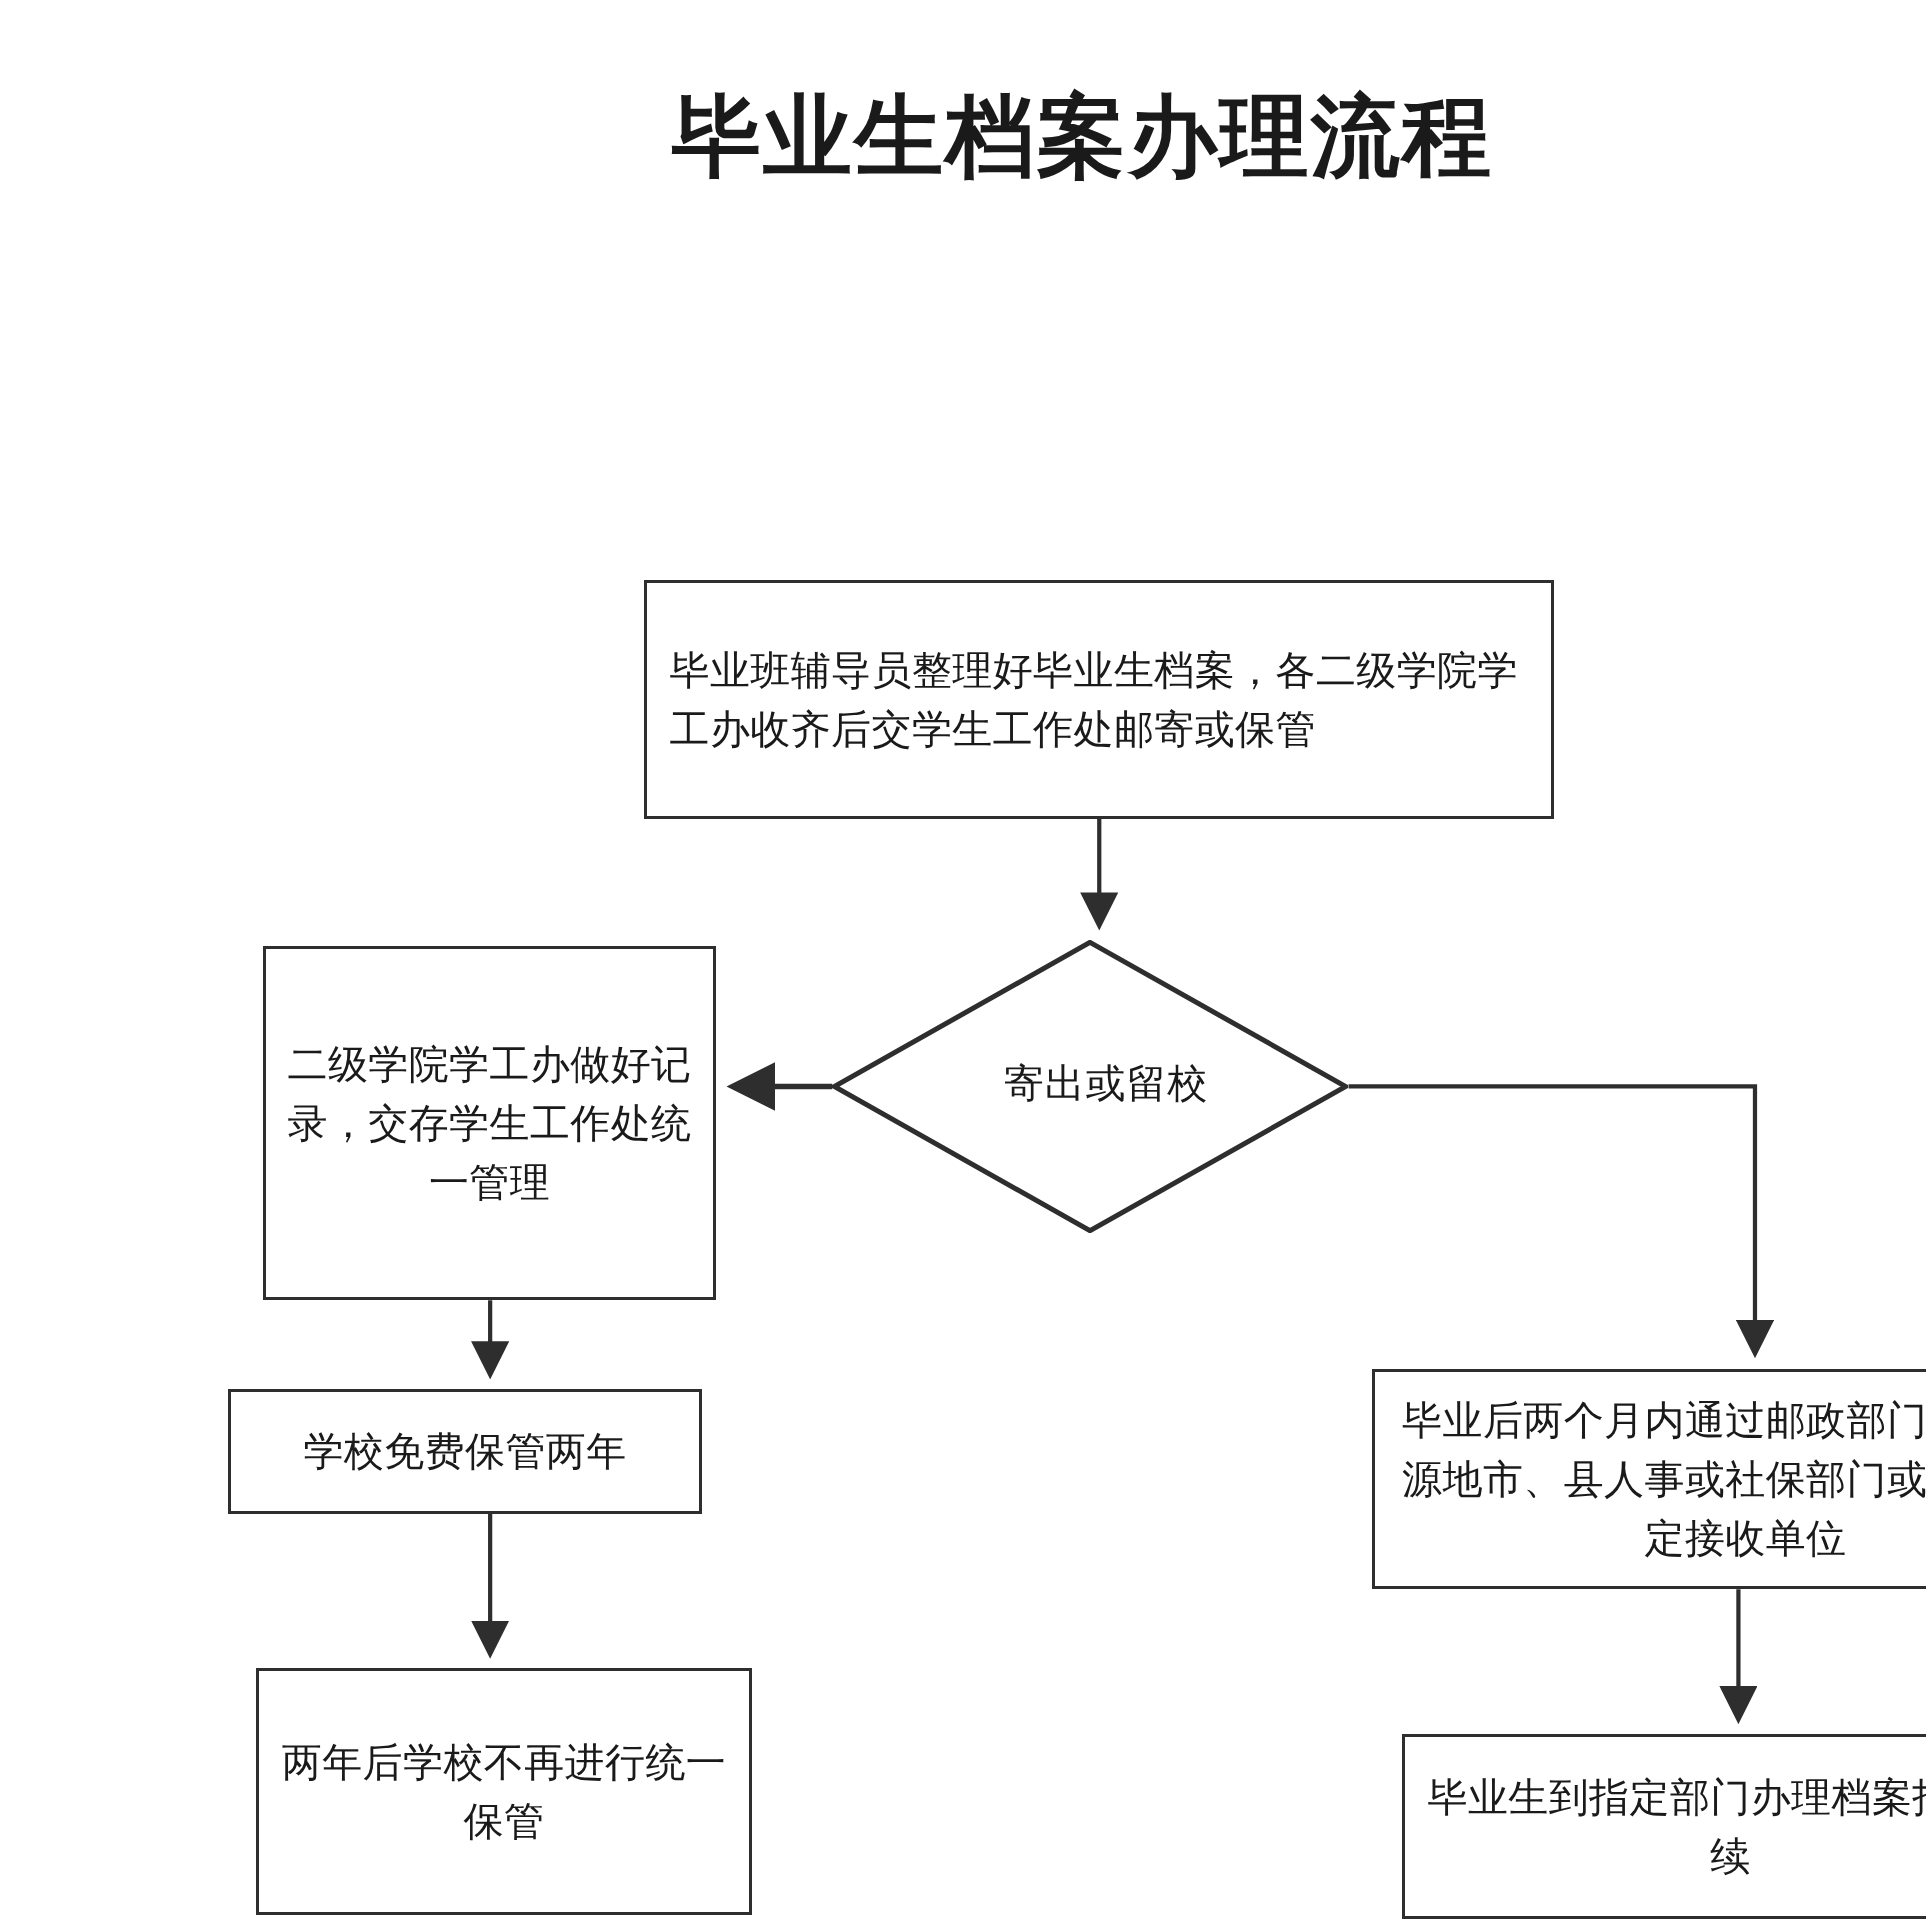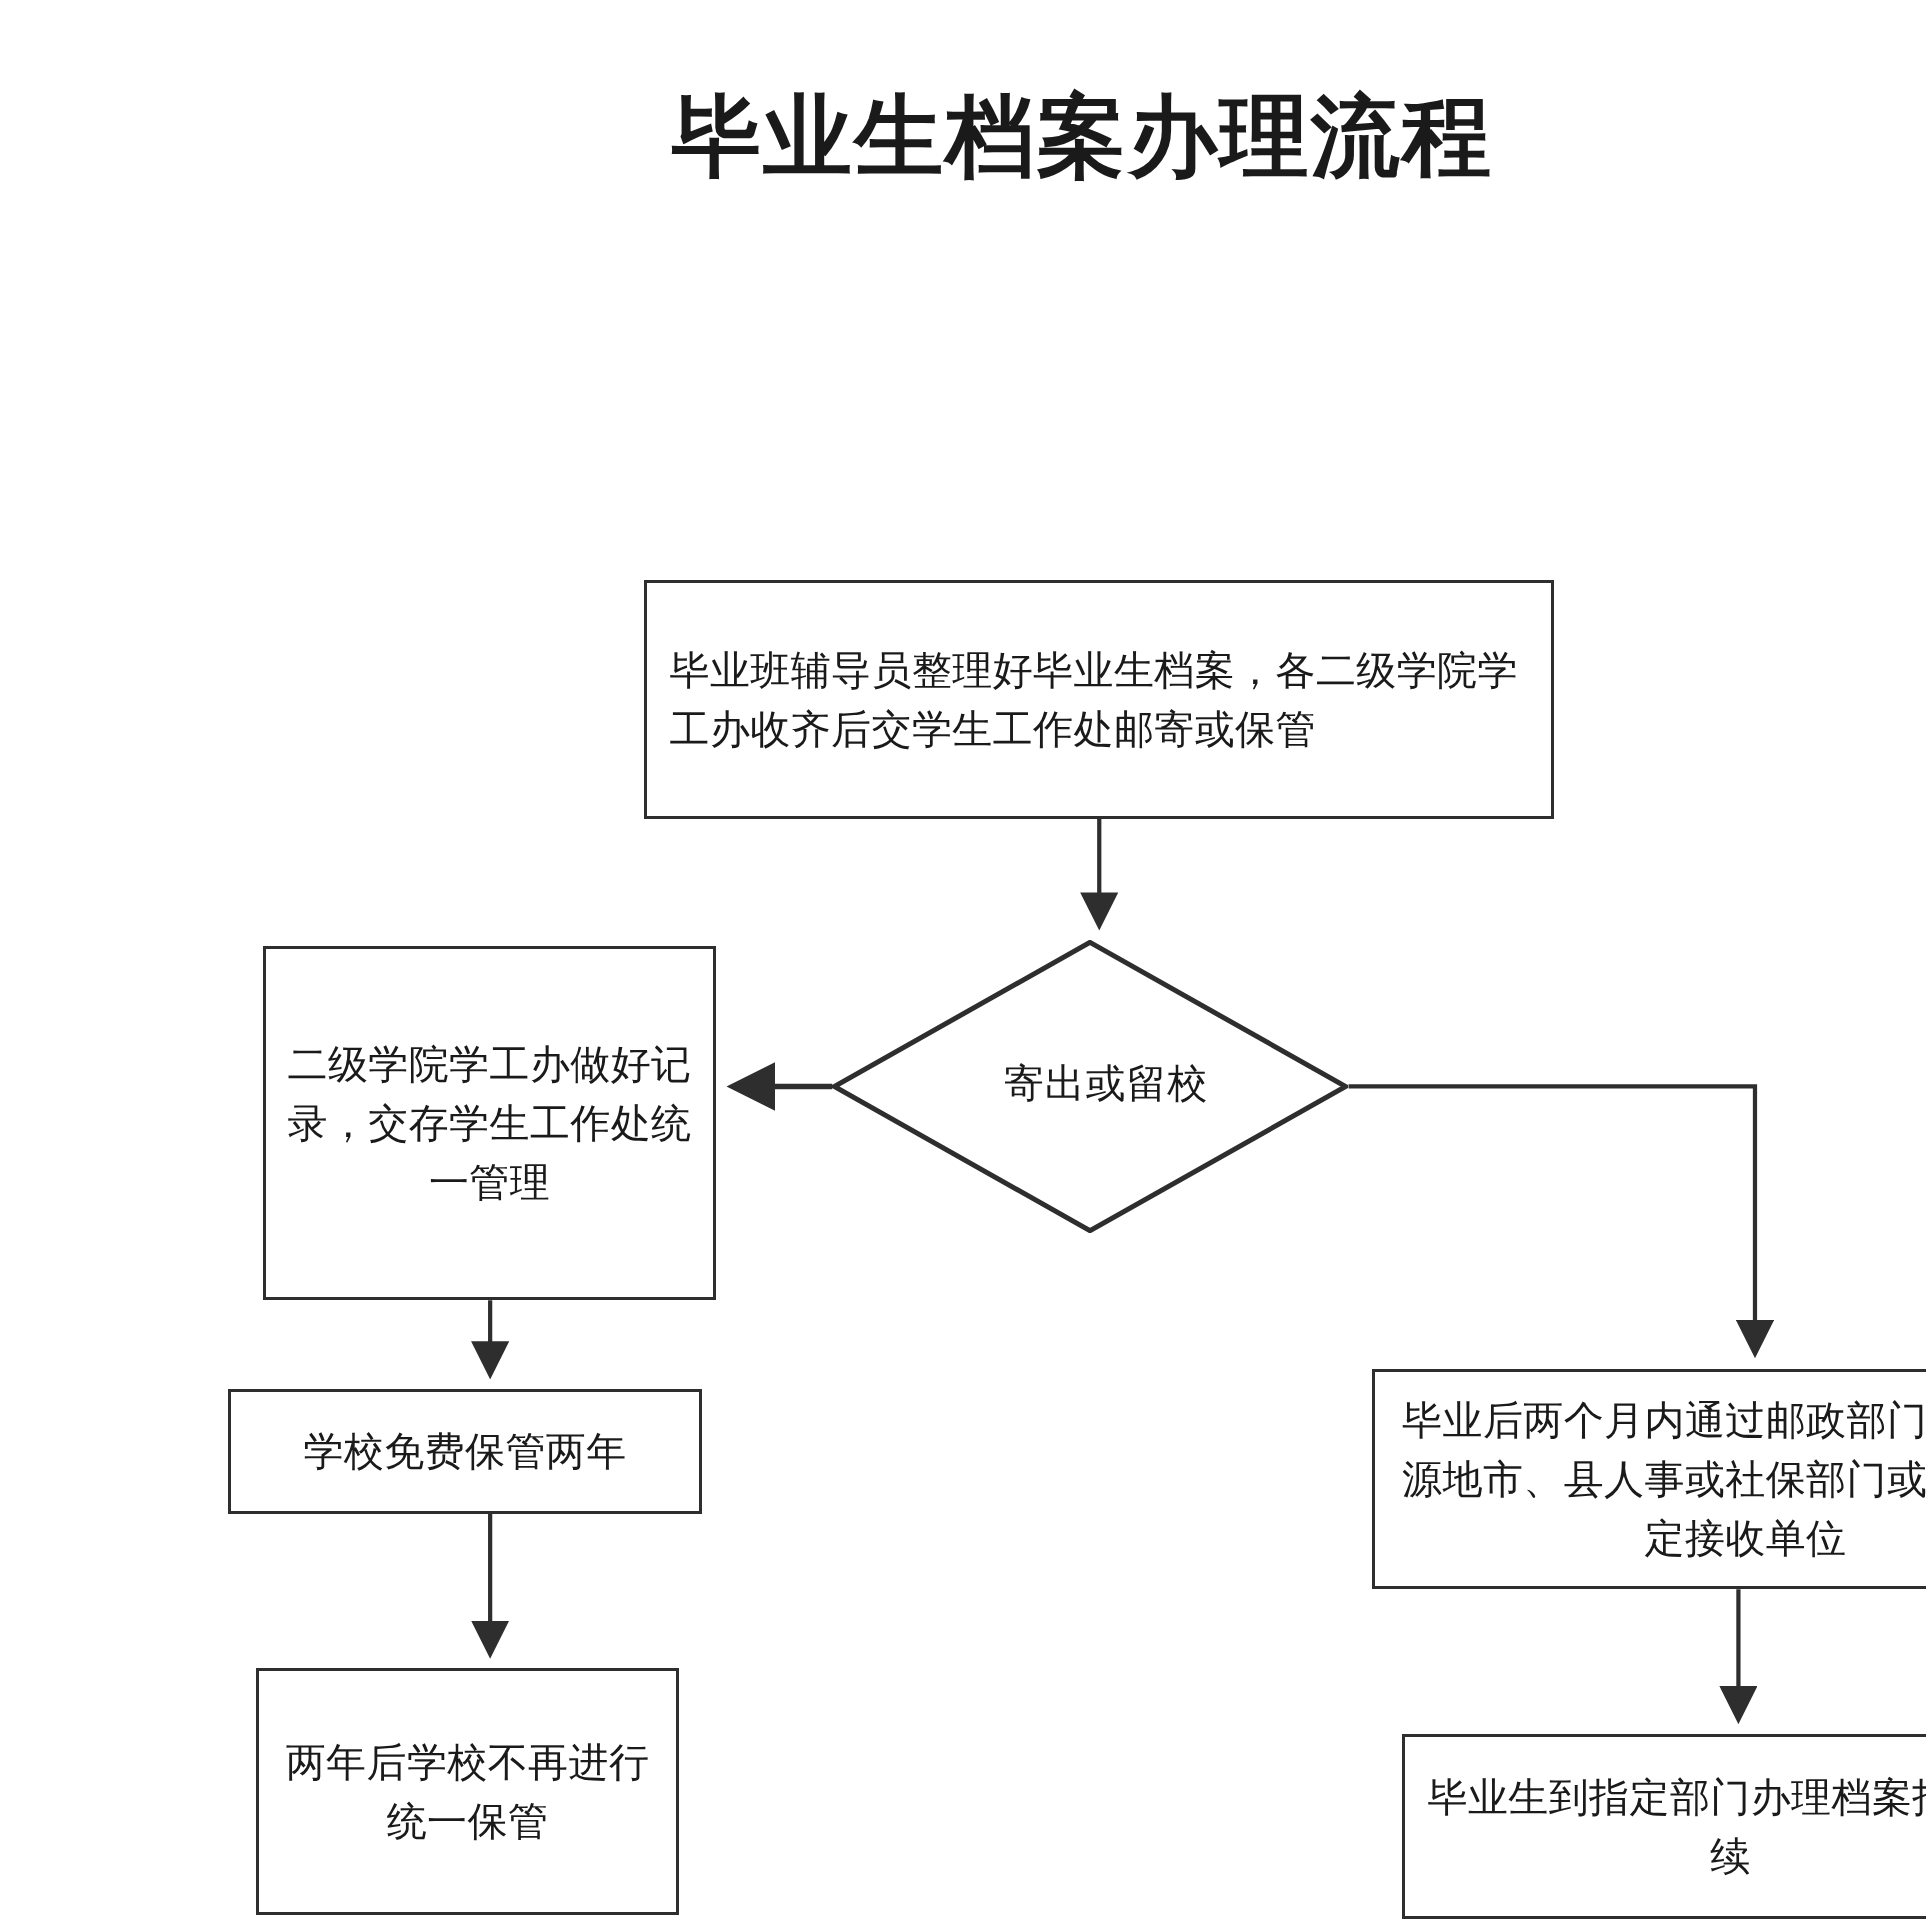--- a/index.html
+++ b/index.html
@@ -65,21 +65,21 @@
   }
 
   
   #node-collect   { left: 644px; top: 580px; width: 910px; height: 239px; }
   #node-collect .node-text { width: 859px; text-align: left; }
 
   #node-record    { left: 263px;  top: 946px; width: 453px; height: 354px; }
   #node-record .node-text { width: 408px; }
 
   #node-keep2y    { left: 228px;  top: 1389px; width: 474px; height: 125px; }
-  #node-after2y   { left: 256px;  top: 1668px; width: 423px; height: 247px; }
+  #node-after2y   { left: 256px;  top: 1668px; width: 496px; height: 247px; }
 
   #node-mail      { left: 1372px; top: 1369px; width: 747px; height: 220px; }
   #node-mail .node-text { width: 705px; }
 
   #node-handover  { left: 1402px; top: 1734px; width: 657px; height: 185px; }
 
   
   #node-decision {
     position: absolute;
     left: 832px;

